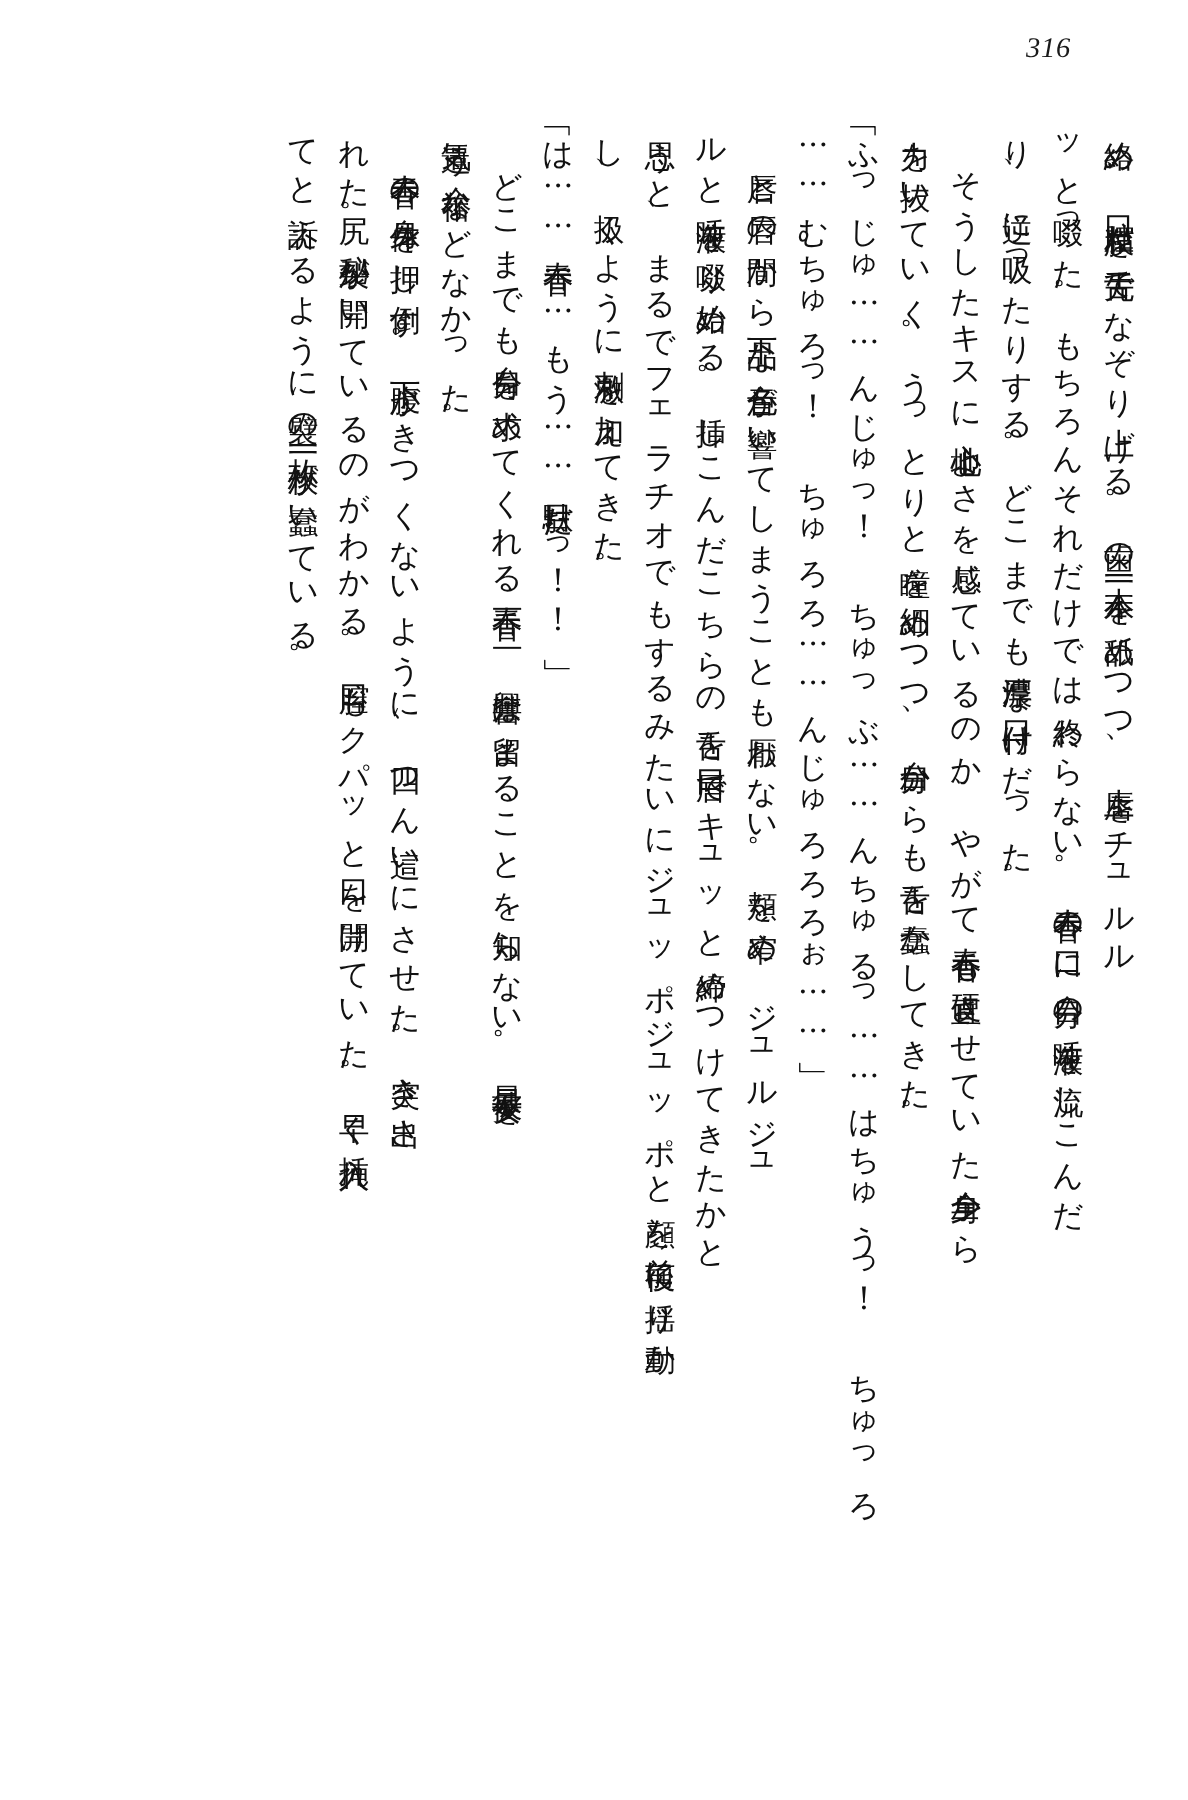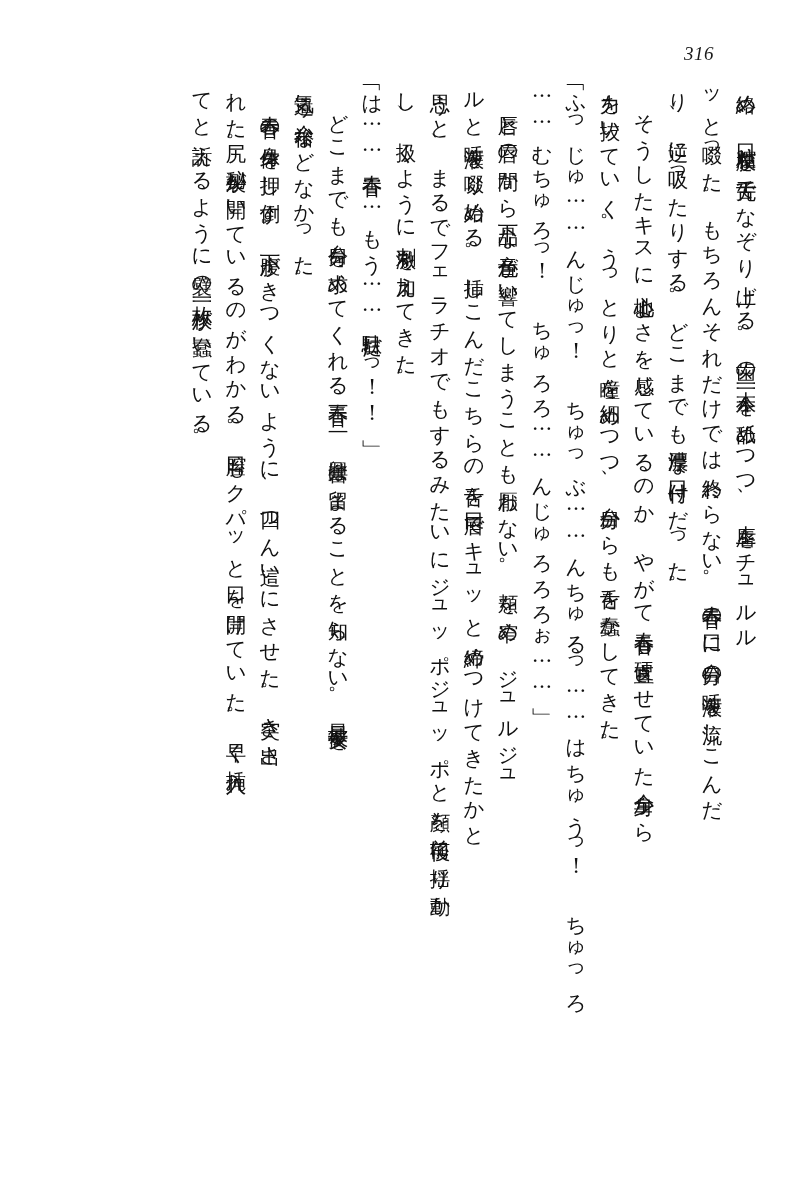--- a/index.html
+++ b/index.html
@@ -22,21 +22,20 @@
   }
   .page-number {
     position: absolute;
     top: 22px;
     right: 78px;
     font-size: 19px;
     font-style: italic;
     font-family: "Liberation Serif", "DejaVu Serif", serif;
     color: #1a1a1a;
     letter-spacing: 0.5px;
-    margin-top: 21px;
   }
   .text-body {
     position: absolute;
     top: 78px;
     left: 34px;
     right: 36px;
     height: 1072px;
     display: flex;
     flex-direction: row-reverse;
     justify-content: flex-start;

